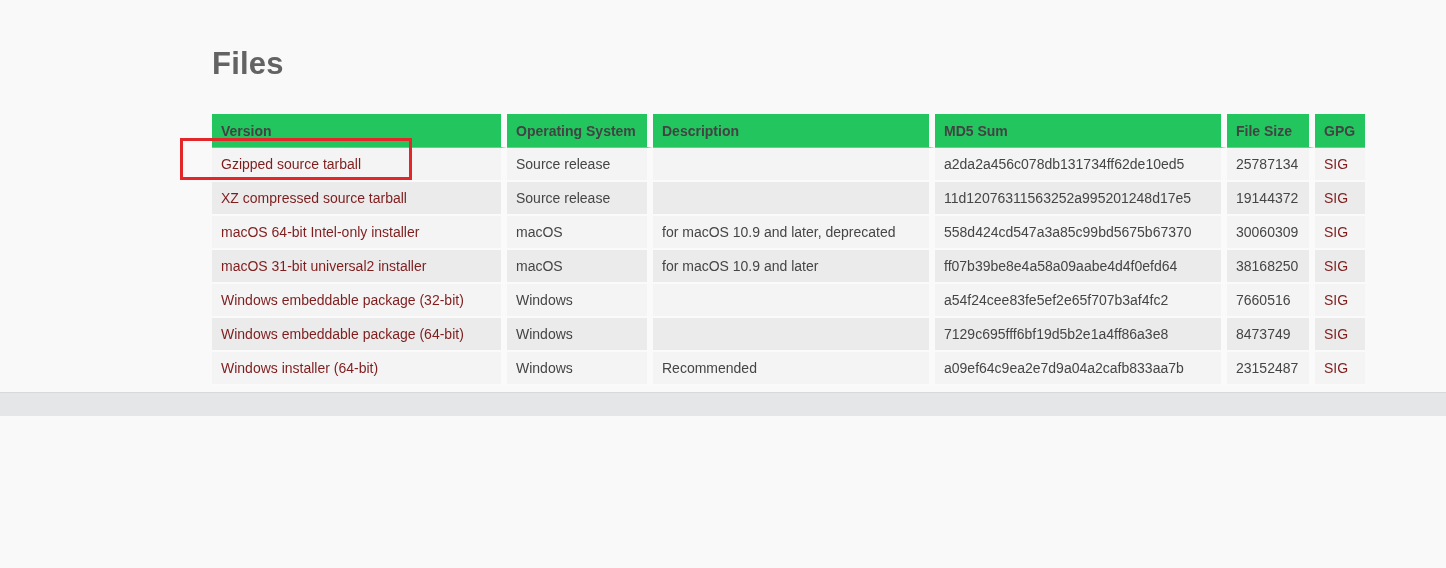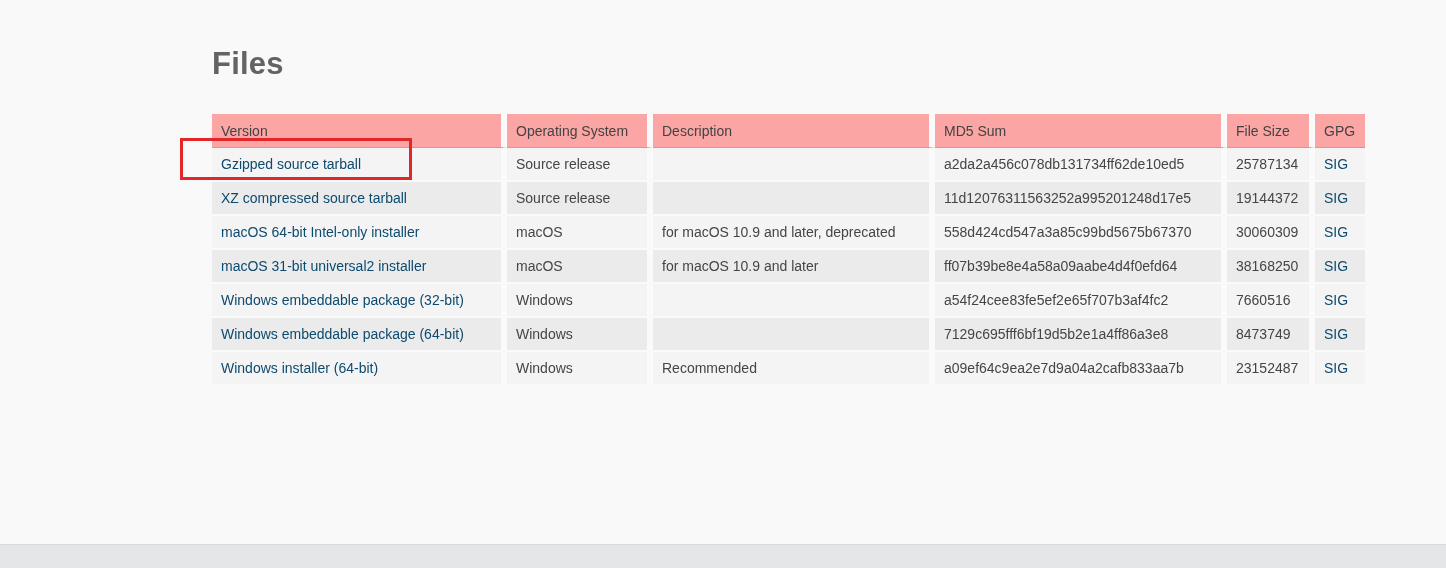--- a/index.html
+++ b/index.html
@@ -4,21 +4,21 @@
 <style>
   html, body {
     margin: 0;
     padding: 0;
     background: #f9f9fa;
     font-family: "Liberation Sans", "DejaVu Sans", sans-serif;
   }
   .canvas {
     position: relative;
     width: 1446px;
-    height: 568px;
+    height: 416px;
     overflow: hidden;
     background: #f9f9fa;
   }
   .page-title {
     position: absolute;
     left: 212px;
     top: 46px;
     font-size: 31px;
     font-weight: bold;
     color: #636363;
@@ -42,32 +42,32 @@
     padding: 6px 9px 6px 9px;
     text-align: left;
     vertical-align: middle;
     white-space: nowrap;
     overflow: hidden;
     border-right: 6px solid #fafafb;
     border-bottom: 2px solid #fafafb;
     font-weight: normal;
   }
   .files-table th {
-    background: #fca5a5;
-    font-weight: normal;
+    background: #22c55e;
+    font-weight: bold;
     color: #434343;
     border-bottom: 1px solid #a9a9a9;
   }
   .files-table th:last-child, .files-table td:last-child {
     border-right: none;
   }
   .files-table tr.odd td { background: #f4f4f5; }
   .files-table tr.even td { background: #ebebec; }
   .files-table a {
-    color: #0c4a6e;
+    color: #7f1d1d;
     text-decoration: none;
     border-bottom: 4px solid #404040;
     padding-bottom: 15px;
     cursor: pointer;
   }
   .highlight-box {
     position: absolute;
     left: 180px;
     top: 138px;
     width: 232px;

